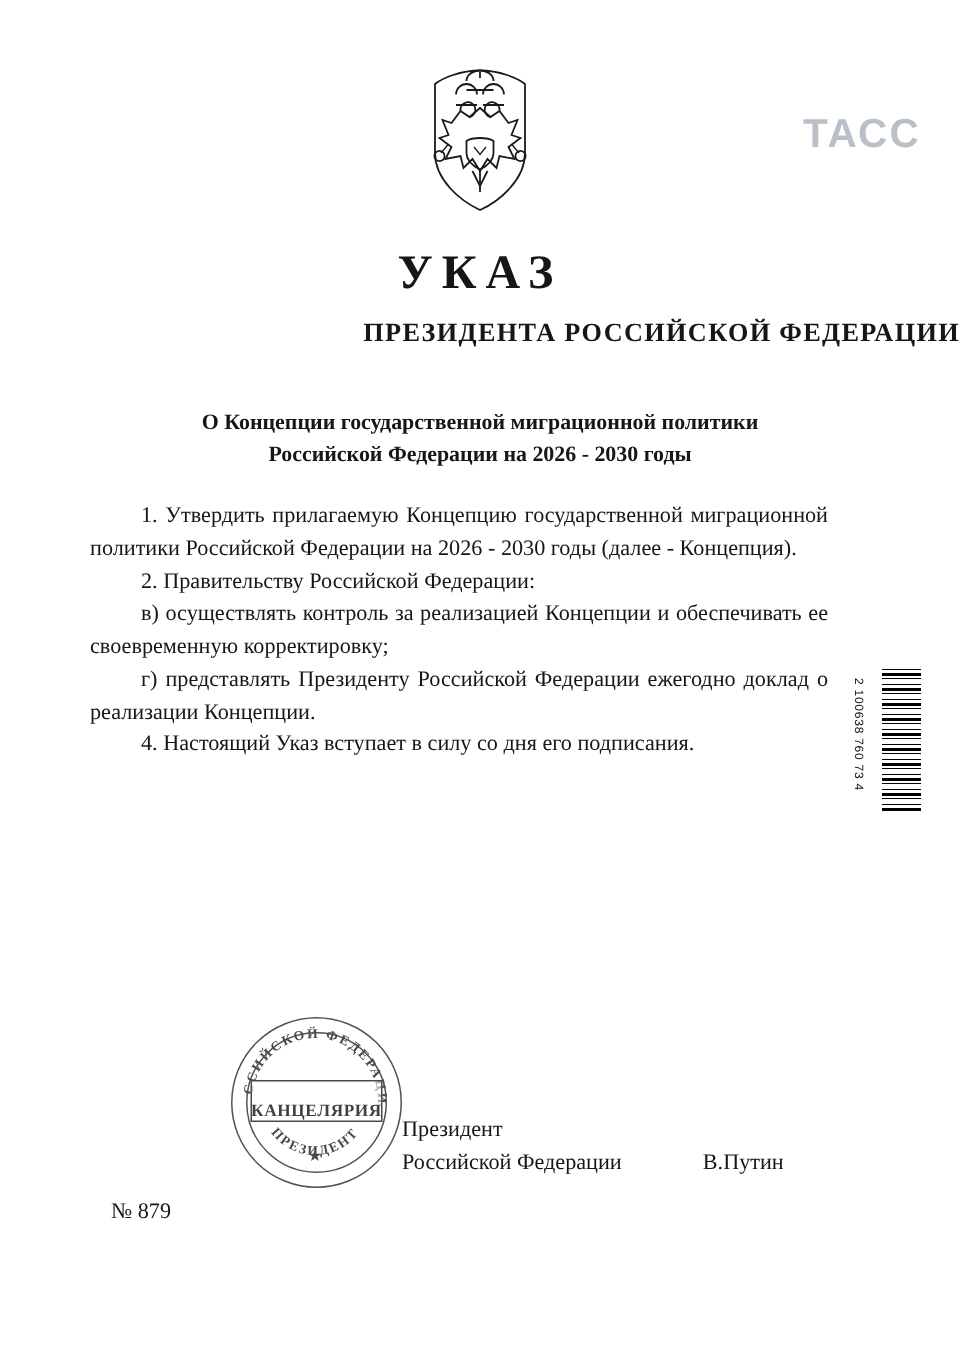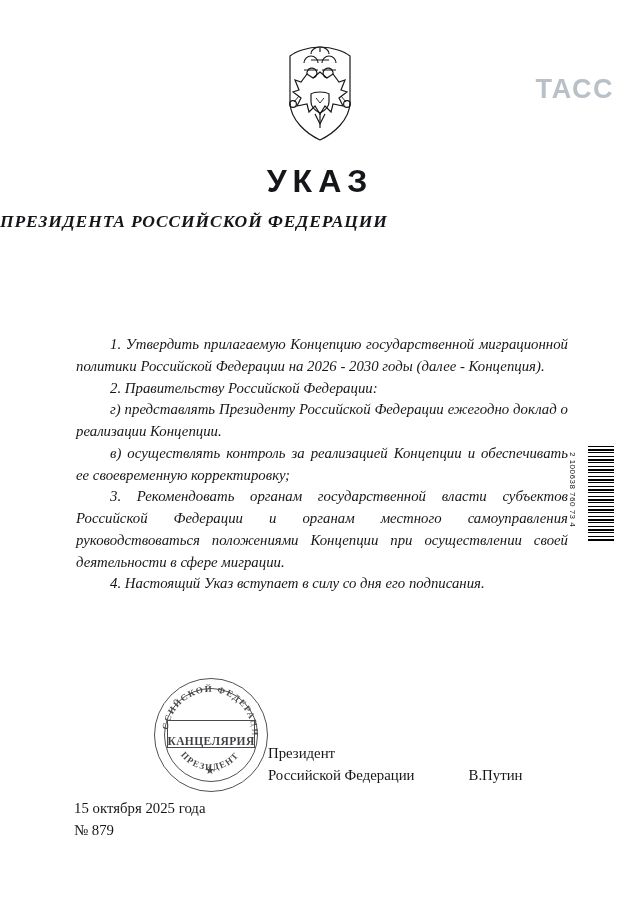--- a/index.html
+++ b/index.html
@@ -52,54 +52,52 @@
 
   
   .doc-title {
     position: absolute;
     top: 163px;
     width: 640px;
     text-align: center;
     font-size: 32px;
     font-weight: bold;
     letter-spacing: 6px;
-    font-family: Liberation Sans, sans-serif;
+    font-family: Liberation Serif, serif;
   }
   .doc-subtitle {
     position: absolute;
     top: 211px;
     width: 640px;
-    text-align: left;
+    text-align: right;
     font-size: 17.5px;
     font-weight: bold;
     letter-spacing: 0.9px;
-    font-style: italic;
   }
 
   .doc-heading {
     position: absolute;
     top: 272px;
     left: 96px;
     width: 448px;
     text-align: center;
     font-size: 14.6px;
     font-weight: bold;
     line-height: 1.42;
   }
 
   
   .body-text {
     position: absolute;
     top: 334px;
-    left: 76px;
+    left: 60px;
     width: 492px;
     font-size: 14.8px;
     line-height: 1.47;
     text-align: justify;
-    font-style: italic;
   }
   .body-text p {
     margin: 0 0 0 0;
     text-indent: 34px;
     text-align: justify;
     text-align-last: left;
   }
   .body-text p.j {
     text-align: justify;
   }
@@ -263,27 +261,30 @@
 
         <path d="M38 70 l5 10 l5 -10"></path>
         <path d="M43 70 v14"></path>
       </g>
     </svg>
   </div>
 
   <div class="doc-title">УКАЗ</div>
   <div class="doc-subtitle">ПРЕЗИДЕНТА РОССИЙСКОЙ ФЕДЕРАЦИИ</div>
 
+  <div class="doc-heading">
+    <div>О Концепции государственной миграционной политики</div>
+    <div>Российской Федерации на 2026 - 2030 годы</div>
+  </div>
 
   <div class="body-text">
     <p class="j">1. Утвердить прилагаемую Концепцию государственной миграционной политики Российской Федерации на 2026 - 2030 годы (далее - Концепция).</p>
     <p>2. Правительству Российской Федерации:</p>
+    <p class="j">в) осуществлять контроль за реализацией Концепции и обеспечивать ее своевременную корректировку;</p>
     <p class="j">г) представлять Президенту Российской Федерации ежегодно доклад о реализации Концепции.</p>
-    <p class="j">в) осуществлять контроль за реализацией Концепции и обеспечивать ее своевременную корректировку;</p>
-    <p class="j">3. Рекомендовать органам государственной власти субъектов Российской Федерации и органам местного самоуправления руководствоваться положениями Концепции при осуществлении своей деятельности в сфере миграции.</p>
     <p>4. Настоящий Указ вступает в силу со дня его подписания.</p>
   </div>
 
   <div class="barcode">
     <div class="bars"></div>
     <div class="bcnum">2 100638 760 73 4</div>
   </div>
 
   <div class="stamp">
     <div class="ring-outer"></div>
@@ -307,17 +308,16 @@
   </div>
 
   <div class="sign-block">
     <div>Президент</div>
     <div>
       <span>Российской Федерации</span><span class="sig-name">В.Путин</span>
     </div>
   </div>
 
   <div class="footer">
-    <div>15 октября 2025 года</div>
     <div>№ 879</div>
   </div>
 
 </div>
 
 </body></html>

